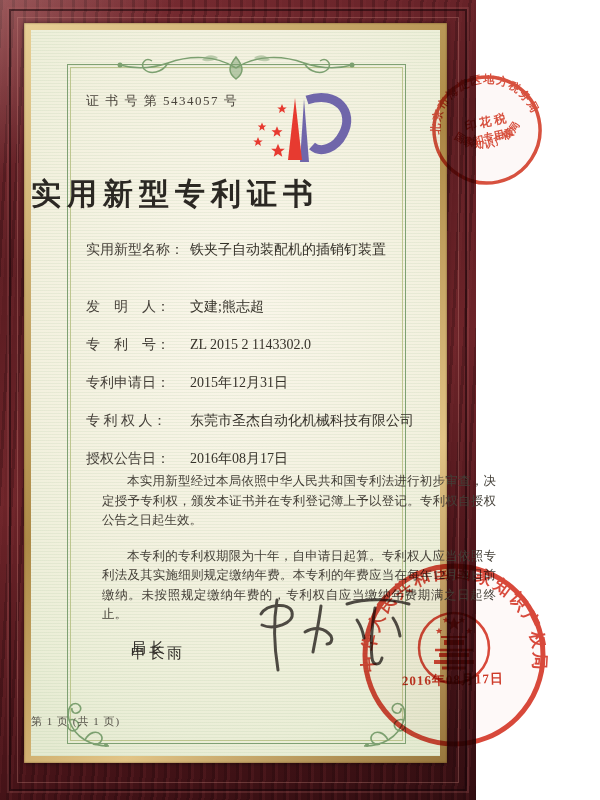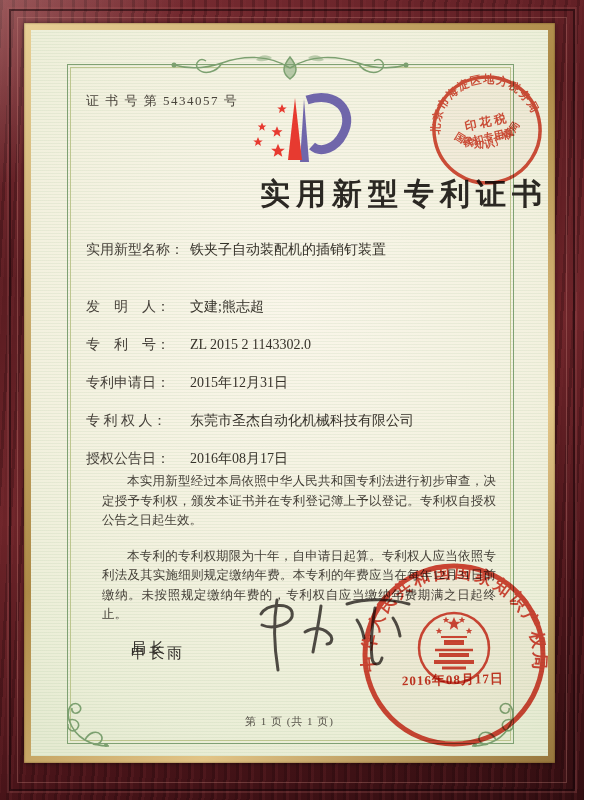--- a/index.html
+++ b/index.html
@@ -1,17 +1,17 @@
 <!DOCTYPE html>
 <html><head>
 <meta charset="utf-8">
 <style>
   html,body{margin:0;padding:0;width:600px;height:800px;overflow:hidden;
     font-family:"Liberation Serif","DejaVu Serif",serif;}
-  .scene{position:relative;width:584px;height:800px;background:#2c0d10;}
+  .scene{position:relative;width:476px;height:800px;background:#2c0d10;}
 
   
   .frame{position:absolute;inset:0;
     background:
       linear-gradient(135deg, rgba(255,235,225,.22), rgba(255,255,255,0) 14%),
       repeating-linear-gradient(93deg, rgba(25,5,8,.22) 0 3px, rgba(130,50,55,.16) 3px 6px, rgba(25,5,8,0) 6px 12px),
       linear-gradient(160deg,#7d2e34 0%,#5a1c21 28%,#6d2429 52%,#491419 78%,#320e11 100%);}
   .frame::before{content:"";position:absolute;inset:9px;border:2px solid rgba(22,4,7,.55);
     box-shadow:0 0 0 2px rgba(170,95,95,.25);pointer-events:none;}
   .frame::after{content:"";position:absolute;inset:17px;border:1px solid rgba(215,150,140,.30);pointer-events:none;}
@@ -29,34 +29,34 @@
   .inner-border::before{content:"";position:absolute;inset:2px;border:1px solid rgba(180,190,130,.85);}
 
   .ornament-top{position:absolute;top:23px;left:50%;transform:translateX(-50%);}
   .corner{position:absolute;bottom:4px;}
   .corner.left{left:30px;}
   .corner.right{right:28px;transform:scaleX(-1);}
 
   
   .cert-no{position:absolute;left:55px;top:62px;font-size:13px;letter-spacing:1.5px;color:#4a443c;}
   .logo{position:absolute;left:206px;top:56px;}
-  .title{position:absolute;left:0;right:0;top:144px;text-align:right;font-size:30px;
+  .title{position:absolute;left:0;right:0;top:144px;text-align:left;font-size:30px;
     font-weight:bold;letter-spacing:6px;color:#2b2823;}
   .fields{position:absolute;left:55px;top:209px;width:440px;}
   .frow{line-height:22px;font-size:14px;color:#3c382f;}
   .frow.r1{margin-bottom:35px}.frow.r2,.frow.r3,.frow.r4,.frow.r5{margin-bottom:16px}
   .flabel{display:inline-block;width:104px;color:#46413a;}
   .fvalue{color:#36322a;}
   .paras{position:absolute;left:55px;top:426px;width:426px;font-size:12.5px;line-height:19.5px;
     color:#433f37;text-align:justify;}
   .paras p{margin:16px;text-indent:2em;}
   .signoff-title{position:absolute;left:100px;top:609px;font-size:15px;letter-spacing:4px;color:#2e2b26;}
   .signoff-name{position:absolute;left:100px;top:614px;font-size:15px;letter-spacing:3px;color:#2e2b26;}
   .signature{position:absolute;left:212px;top:550px;}
-  .footer{position:absolute;left:0;right:0;top:684px;text-align:center;font-size:11px;
+  .footer{position:absolute;left:0;right:0;top:684px;text-align:left;font-size:11px;
     letter-spacing:1px;color:#57534a;}
 
   
   .seal{mix-blend-mode:multiply;opacity:.92;}
   .tax-seal{position:absolute;left:398px;top:42px;transform:rotate(-12deg);}
   .office-seal{position:absolute;left:328px;top:530px;}
   .seal-date{position:absolute;left:330px;top:641px;width:184px;text-align:center;
     font-size:13px;font-weight:bold;color:#cf3a28;letter-spacing:1px;transform:rotate(-1.5deg);
     mix-blend-mode:multiply;}
 </style>

